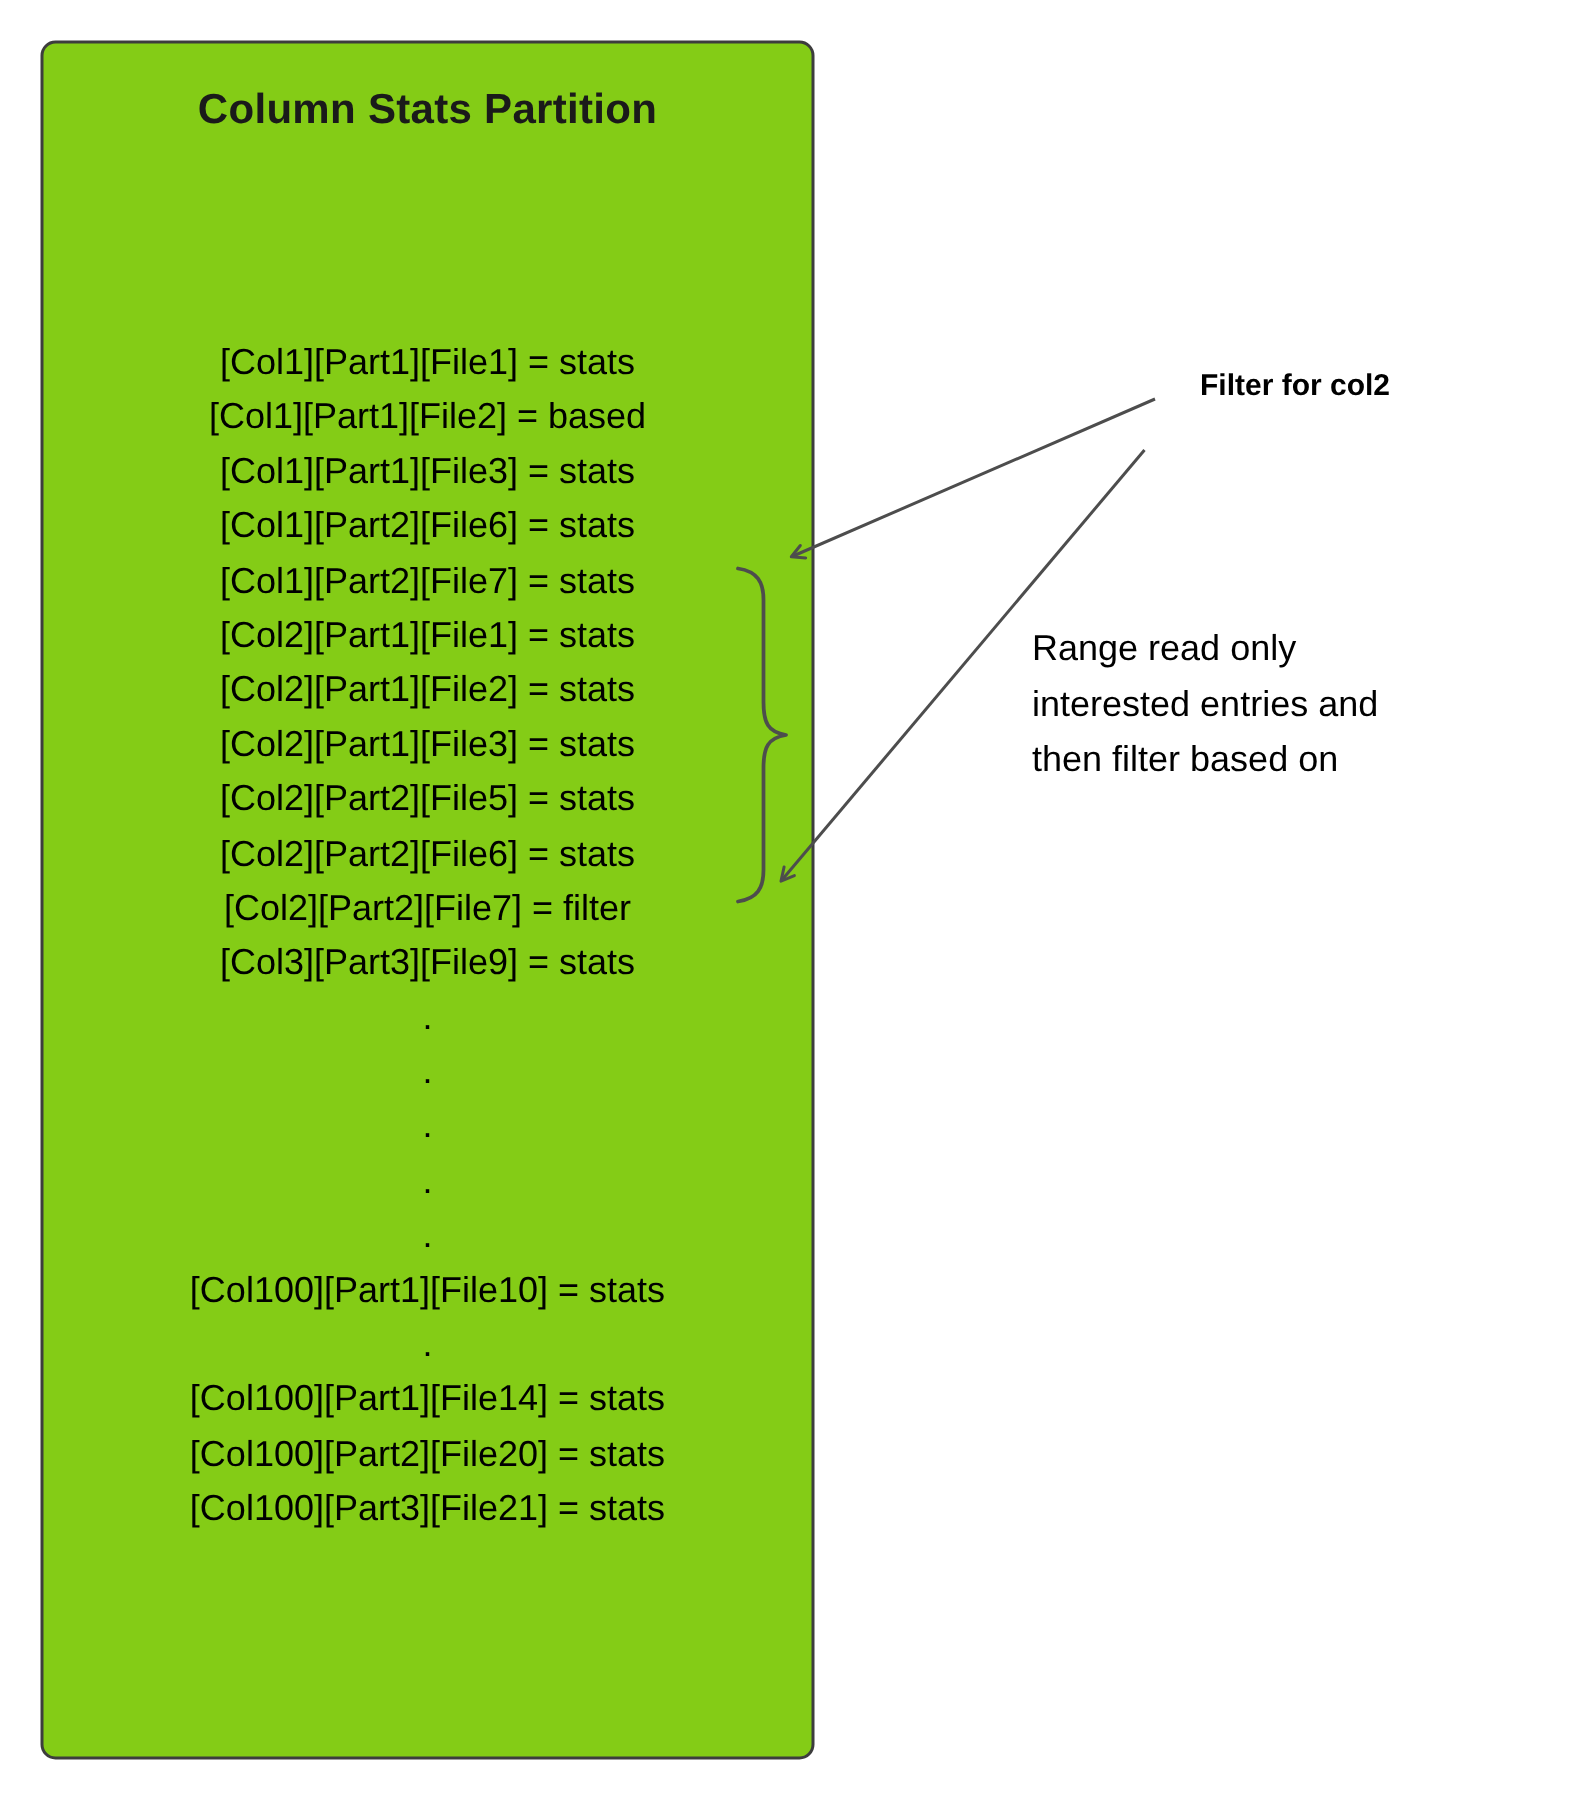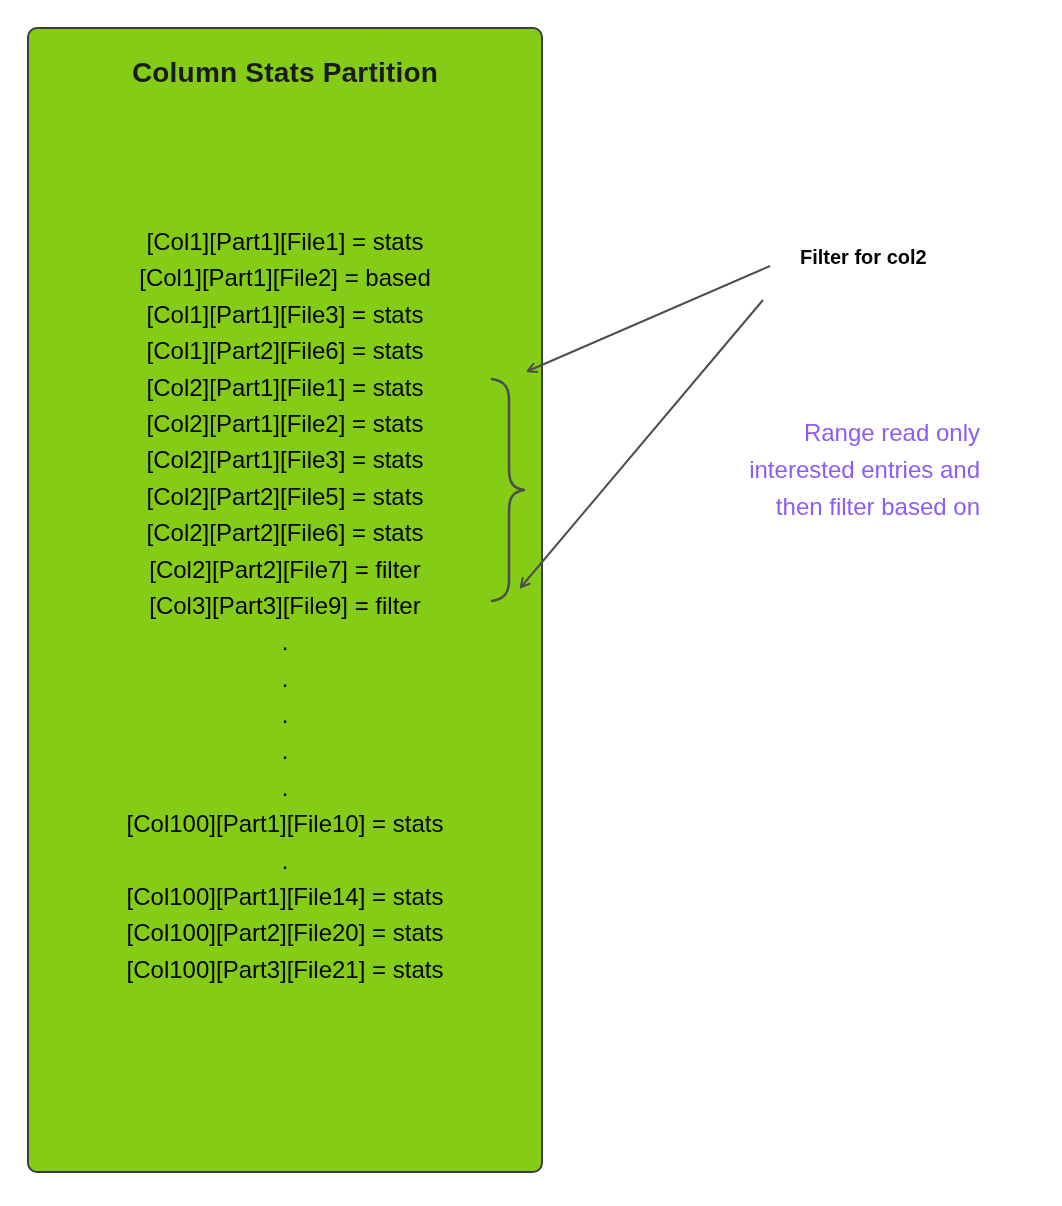--- a/index.html
+++ b/index.html
@@ -79,47 +79,48 @@
     font-size: 20px;
     font-weight: bold;
     white-space: nowrap;
     color: #000000;
   }
   .range-note {
     position: absolute;
     left: 688px;
     top: 414px;
     width: 292px;
-    text-align: right;
+    text-align: left;
     font-size: 24px;
-    color: #8b5cf6;
+    color: #000000;
   }
   .range-note-line {
     line-height: 37px;
   }
 </style>
 </head>
 <body>
 
 <div class="canvas">
 
   <div class="partition-box">
     <div class="box-title">Column Stats Partition</div>
     <div class="entries">
       <div class="entry">[Col1][Part1][File1] = stats</div>
       <div class="entry">[Col1][Part1][File2] = based</div>
       <div class="entry">[Col1][Part1][File3] = stats</div>
       <div class="entry">[Col1][Part2][File6] = stats</div>
+      <div class="entry">[Col1][Part2][File7] = stats</div>
       <div class="entry">[Col2][Part1][File1] = stats</div>
       <div class="entry">[Col2][Part1][File2] = stats</div>
       <div class="entry">[Col2][Part1][File3] = stats</div>
       <div class="entry">[Col2][Part2][File5] = stats</div>
       <div class="entry">[Col2][Part2][File6] = stats</div>
       <div class="entry">[Col2][Part2][File7] = filter</div>
-      <div class="entry">[Col3][Part3][File9] = filter</div>
+      <div class="entry">[Col3][Part3][File9] = stats</div>
       <div class="entry">.</div>
       <div class="entry">.</div>
       <div class="entry">.</div>
       <div class="entry">.</div>
       <div class="entry">.</div>
       <div class="entry">[Col100][Part1][File10] = stats</div>
       <div class="entry">.</div>
       <div class="entry">[Col100][Part1][File14] = stats</div>
       <div class="entry">[Col100][Part2][File20] = stats</div>
       <div class="entry">[Col100][Part3][File21] = stats</div>

